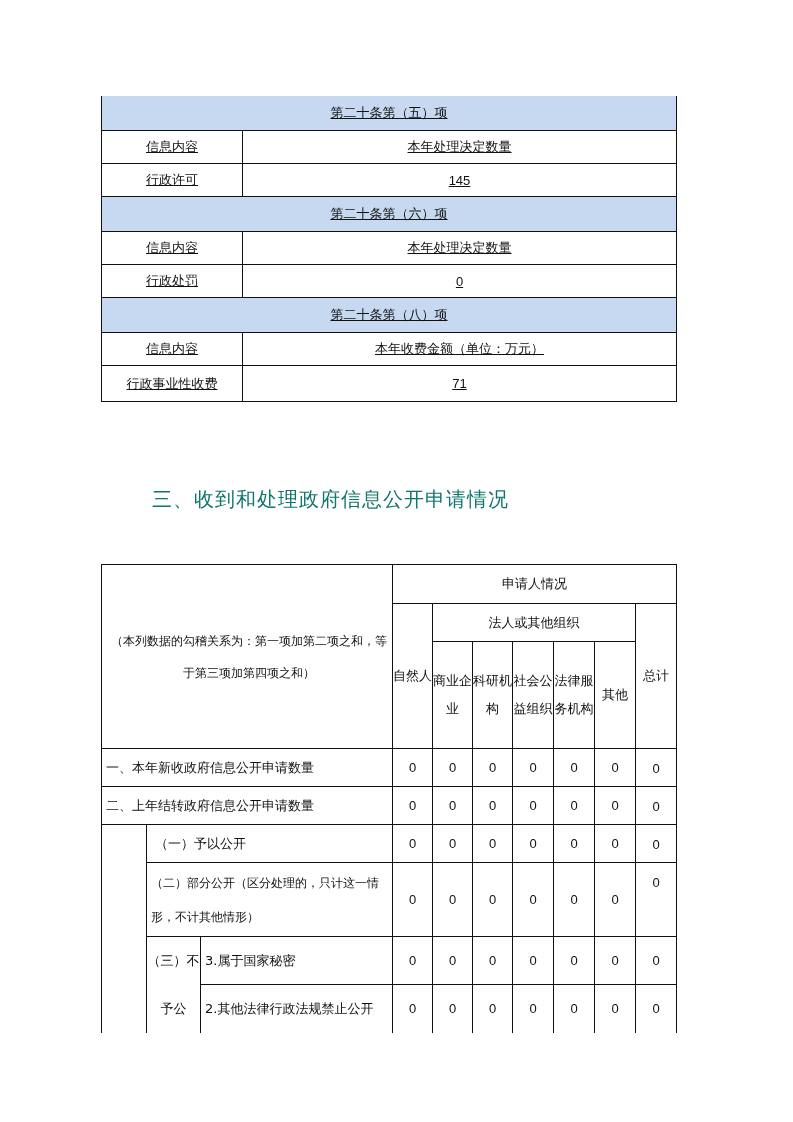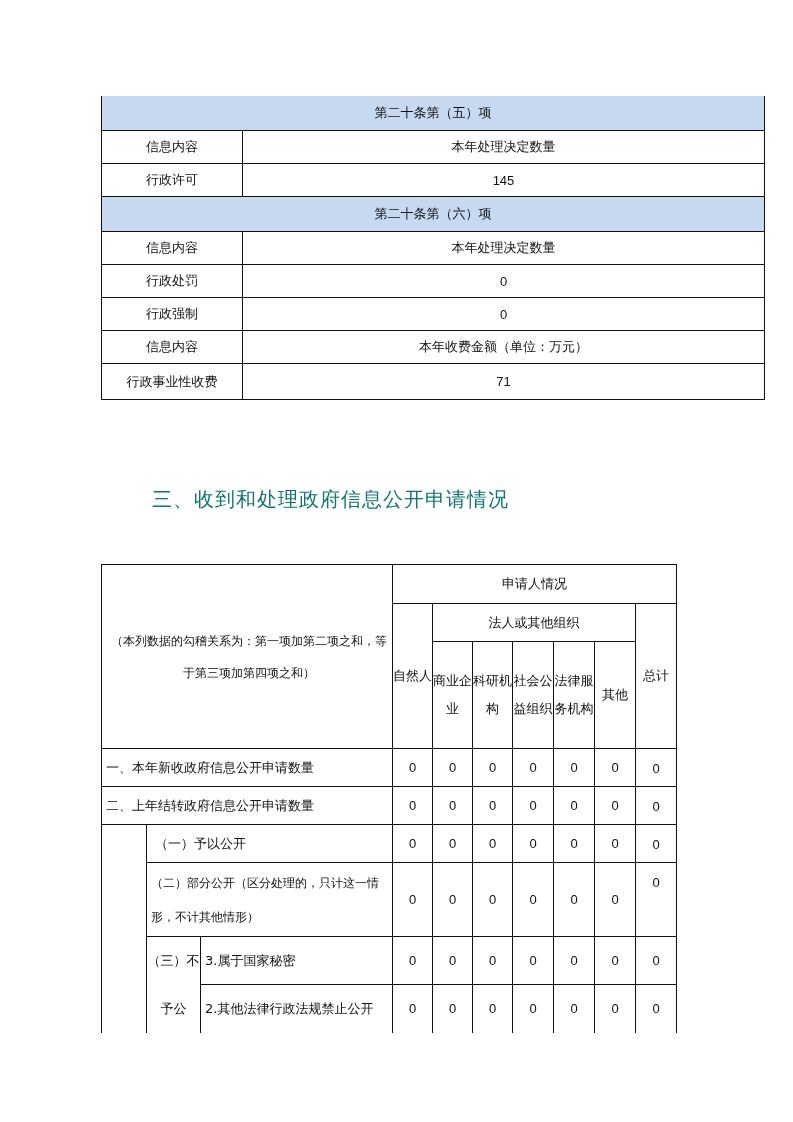--- a/index.html
+++ b/index.html
@@ -1,19 +1,19 @@
 <!DOCTYPE html>
 <html><head>
 <meta charset="utf-8">
 <style>
   html, body { margin: 0; padding: 0; background: #ffffff; }
   body { width: 793px; height: 1122px; position: relative; overflow: hidden;
          font-family: "DejaVu Sans", sans-serif; color: #111; }
   
-  .t1 { position: absolute; left: 101px; top: 96px; width: 664px; border-collapse: collapse; table-layout: fixed; }
+  .t1 { position: absolute; left: 101px; top: 96px; width: 576px; border-collapse: collapse; table-layout: fixed; text-decoration: underline; }
   .t1 td { border: 1.5px solid #111; text-align: center; vertical-align: middle; font-size: 13px; padding: 0; }
   .t1 td.hdr { background: #c6d9f0; height: 34px; border-top: none; }
   .t1 tr.row td { height: 32px; }
   .t1 col.c1 { width: 141px; }
   .t1 .num { font-family: "Liberation Sans", sans-serif; font-size: 13px; }
   .section-title { position: absolute; left: 124px; top: 486px; font-size: 20px; letter-spacing: 1px; color: #0f766e; margin-left: 28px; }
   
   .t2 { position: absolute; left: 101px; top: 564px; width: 575px; border-collapse: collapse; table-layout: fixed; }
   .t2 td { border: 1.5px solid #111; text-align: center; vertical-align: middle; font-size: 13px; padding: 0; line-height: 28px; }
   .t2 .note { font-size: 12px; text-align: center; line-height: 32px; padding-left: 4px; }
@@ -46,24 +46,23 @@
         <td colspan="2" class="hdr" style="border-top:1.5px solid #111">第二十条第（六）项</td>
       </tr>
   <tr class="row">
     <td>信息内容</td>
     <td>本年处理决定数量</td>
   </tr>
   <tr class="row">
     <td>行政处罚</td>
     <td class="num">0</td>
   </tr>
-  <tr class="row">
-    <td>行政强制</td>
-    <td class="num">0</td>
-  </tr>
+  <tr>
+        <td colspan="2" class="hdr" style="border-top:1.5px solid #111">第二十条第（八）项</td>
+      </tr>
   <tr class="row">
     <td>信息内容</td>
     <td>本年收费金额（单位：万元）</td>
   </tr>
   <tr class="row" style="height:36px">
     <td>行政事业性收费</td>
     <td class="num">71</td>
   </tr>
 </tbody>
   </table>

